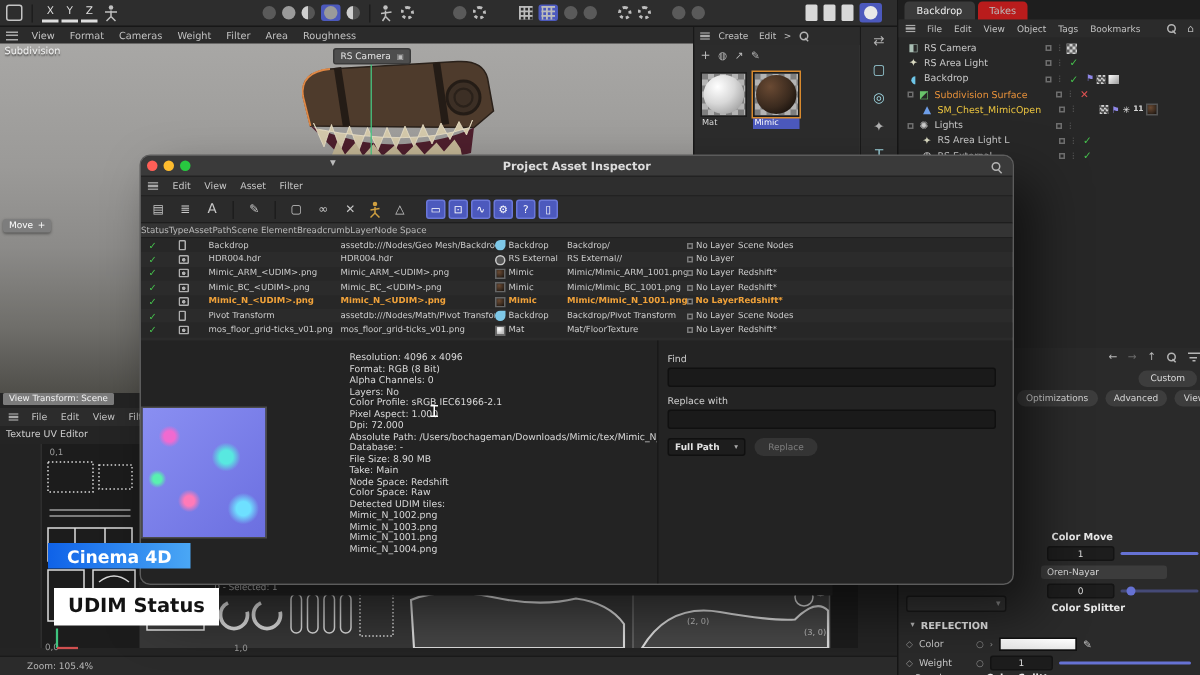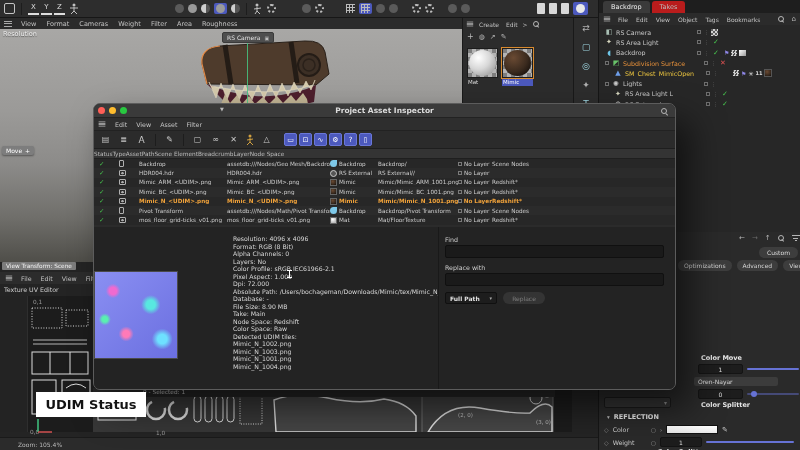--- a/index.html
+++ b/index.html
@@ -162,21 +162,21 @@
   #ibeam{left:289px;top:270px;width:1px;height:8px;background:#fff;box-shadow:0 0 1px #000;z-index:70;}
   #ibeam::before,#ibeam::after{content:"";position:absolute;left:-2px;width:5px;height:1px;background:#fff;}
   #ibeam::after{bottom:0;}
 </style>
 </head>
 <body>
 
 <div id="stage">
 
   <div id="viewport" class="abs">
-    <div id="vp-label" class="abs">Resolution</div>
+    <div id="vp-label" class="abs">Subdivision</div>
 
     <svg class="abs" style="left:195px;top:20px;" width="140" height="76">
       <ellipse cx="76" cy="70" rx="60" ry="5" fill="rgba(30,30,30,.3)"></ellipse>
       <path d="M12,46 L7,26 Q5,10 25,8 L110,3 Q127,2 130,14 L134,36 L121,47 Z" fill="#4e3b2c" stroke="#2a211a" stroke-width="1"></path>
       <path d="M30,7 L36,46" stroke="#241c16" stroke-width="5"></path>
       <path d="M96,4 L102,45" stroke="#241c16" stroke-width="5"></path>
       <circle cx="114" cy="27" r="11" fill="#3c2f25" stroke="#241c16" stroke-width="2"></circle>
       <circle cx="114" cy="27" r="6" fill="none" stroke="#2a211a" stroke-width="1.5"></circle>
       <path d="M12,46 L7,26 Q5,10 25,8" stroke="#ff9a4d" stroke-width="1.2" fill="none" opacity=".85"></path>
       <path d="M12,46 Q45,60 75,58 Q103,56 121,47 L119,64 Q80,75 32,66 Z" fill="#4e1f2d"></path>
@@ -524,20 +524,21 @@
     <span class="uv-coord" style="left:156px;top:168px;">1,0</span>
     <svg id="uv-axis" width="22" height="20">
       <line x1="4" y1="16" x2="4" y2="3" stroke="#3fc47f" stroke-width="1.5"></line>
       <line x1="4" y1="16" x2="18" y2="16" stroke="#d05050" stroke-width="1.5"></line>
     </svg>
     <div id="uv-bottom">
       <span>Zoom: 105.4%</span>
     </div>
   </div>
 
+  <div id="badge-brand" class="abs">Cinema 4D</div>
   <div id="badge-feature" class="abs">UDIM Status</div>
 
   <div id="dialog" class="abs">
     <div id="dlg-title">
       <div class="light" style="background:#ff5f57;"></div>
       <div class="light" style="background:#febc2e;"></div>
       <div class="light" style="background:#28c840;"></div>
       <div class="t">Project Asset Inspector</div>
       <span class="i-mag" id="dlg-search"></span>
     </div>

